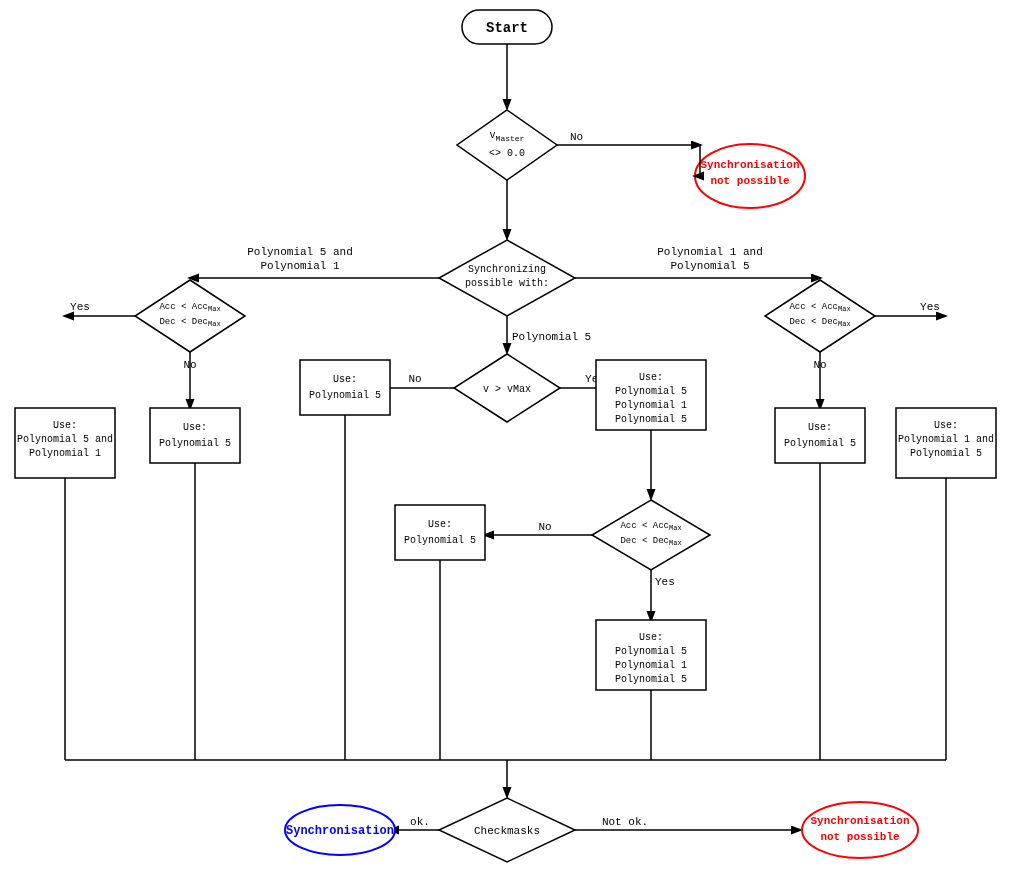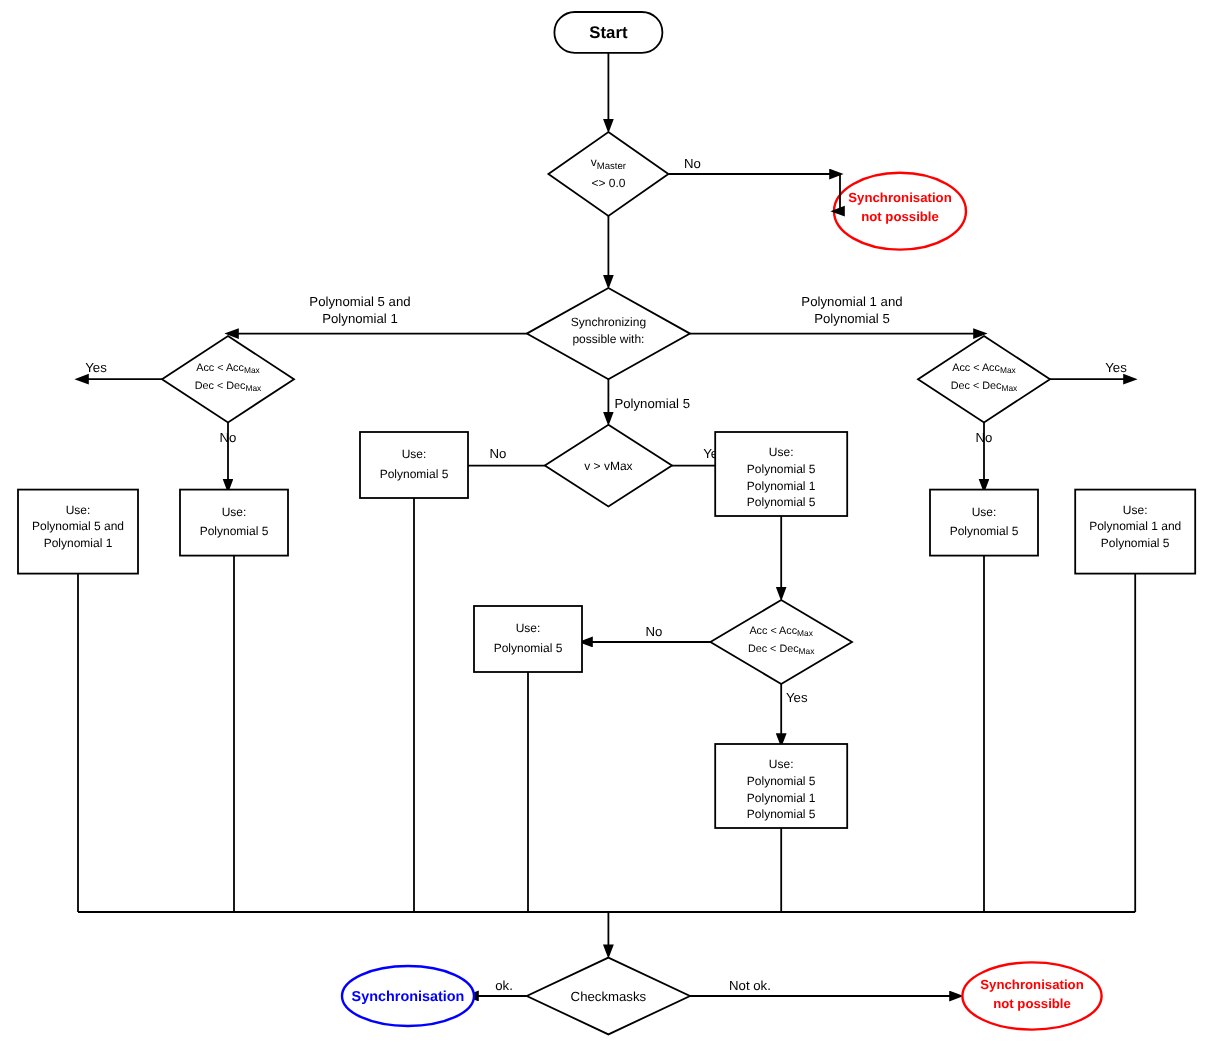--- a/index.html
+++ b/index.html
@@ -15,20 +15,21 @@
     svg {
       position: absolute;
       top: 0; left: 0;
       width: 1016px;
       height: 871px;
     }
     .flowchart-container {
       position: relative;
       width: 968px;
       height: 871px;
+      font-family: Liberation Mono, monospace;
     }
   </style>
 </head>
 <body>
 
 <div class="flowchart-container">
 <svg viewBox="0 0 1016 871" xmlns="http://www.w3.org/2000/svg">
 
   <defs>
     <marker id="arrow" markerWidth="8" markerHeight="8" refX="6" refY="3" orient="auto">

